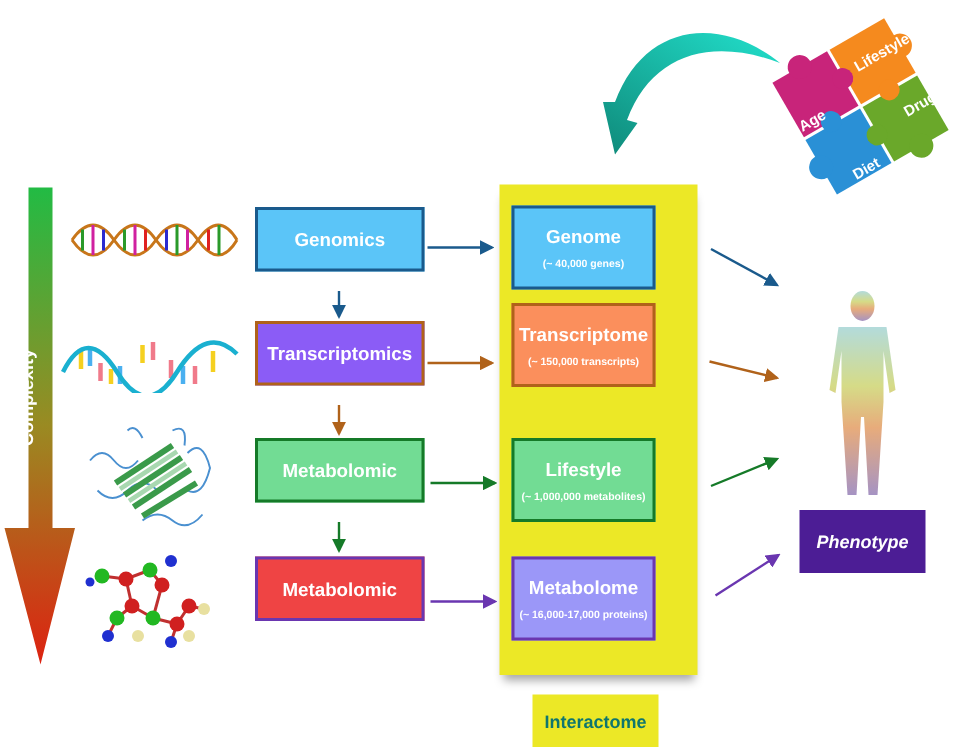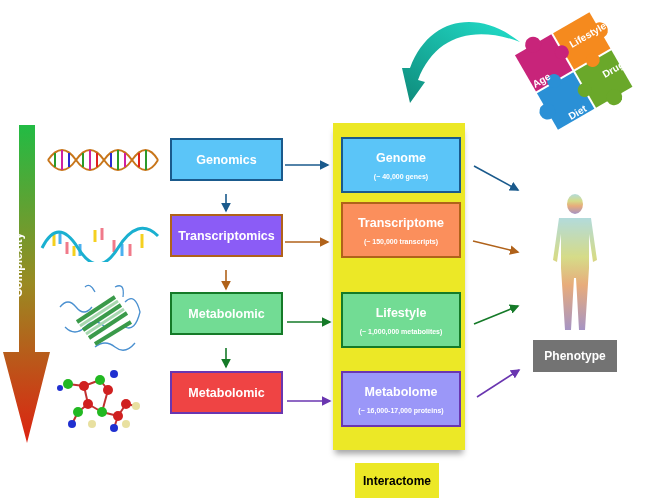--- a/index.html
+++ b/index.html
@@ -1,25 +1,25 @@
 <!DOCTYPE html>
 <html><head>
 <meta charset="utf-8">
 <style>
   html,body{margin:0;padding:0;}
   body{width:650px;height:498px;background:#fff;position:relative;overflow:hidden;font-family:"Liberation Sans",sans-serif;}
   .abs{position:absolute;}
   .box{position:absolute;box-sizing:border-box;display:flex;flex-direction:column;align-items:center;justify-content:center;color:#fff;font-weight:bold;text-align:center;}
   .omics{left:170px;width:113px;height:43px;border-width:2px;border-style:solid;font-size:12.5px;}
-  .ome{left:341px;width:120px;height:56px;border-width:2px;border-style:solid;}
+  .ome{left:341px;width:96px;height:56px;border-width:2px;border-style:solid;}
   .ome .t{font-size:12.5px;}
   .ome .s{font-size:7px;margin-top:8px;}
   #yellow{left:333px;top:123px;width:132px;height:327px;background:#ece826;box-shadow:0 6px 6px -2px rgba(0,0,0,0.35);}
-  #interactome{left:355px;top:463px;width:84px;height:35px;background:#ece826;color:#000000;font-weight:bold;font-size:12px;display:flex;align-items:center;justify-content:center;}
-  #phenotype{left:533px;top:340px;width:84px;height:32px;background:#737373;color:#fff;font-weight:bold;font-size:12px;display:flex;align-items:center;justify-content:center;}
+  #interactome{left:355px;top:463px;width:84px;height:35px;background:#ece826;color:#0f766e;font-weight:bold;font-size:12px;display:flex;align-items:center;justify-content:center;}
+  #phenotype{left:533px;top:340px;width:84px;height:42px;background:#4c1d95;color:#fff;font-weight:bold;font-size:12px;display:flex;align-items:center;justify-content:center;font-style:italic;}
   #complexity-label{left:-22px;top:258px;width:80px;transform:rotate(-90deg);color:#fff;font-weight:bold;font-size:12px;text-align:center;}
 </style>
 </head>
 <body>
 
 <svg class="abs" style="left:0;top:120px" width="60" height="330">
   <defs>
     <linearGradient id="cg" x1="0" y1="0" x2="0" y2="1">
       <stop offset="0" stop-color="#22bb44"></stop>
       <stop offset="0.5" stop-color="#9a8a22"></stop>

